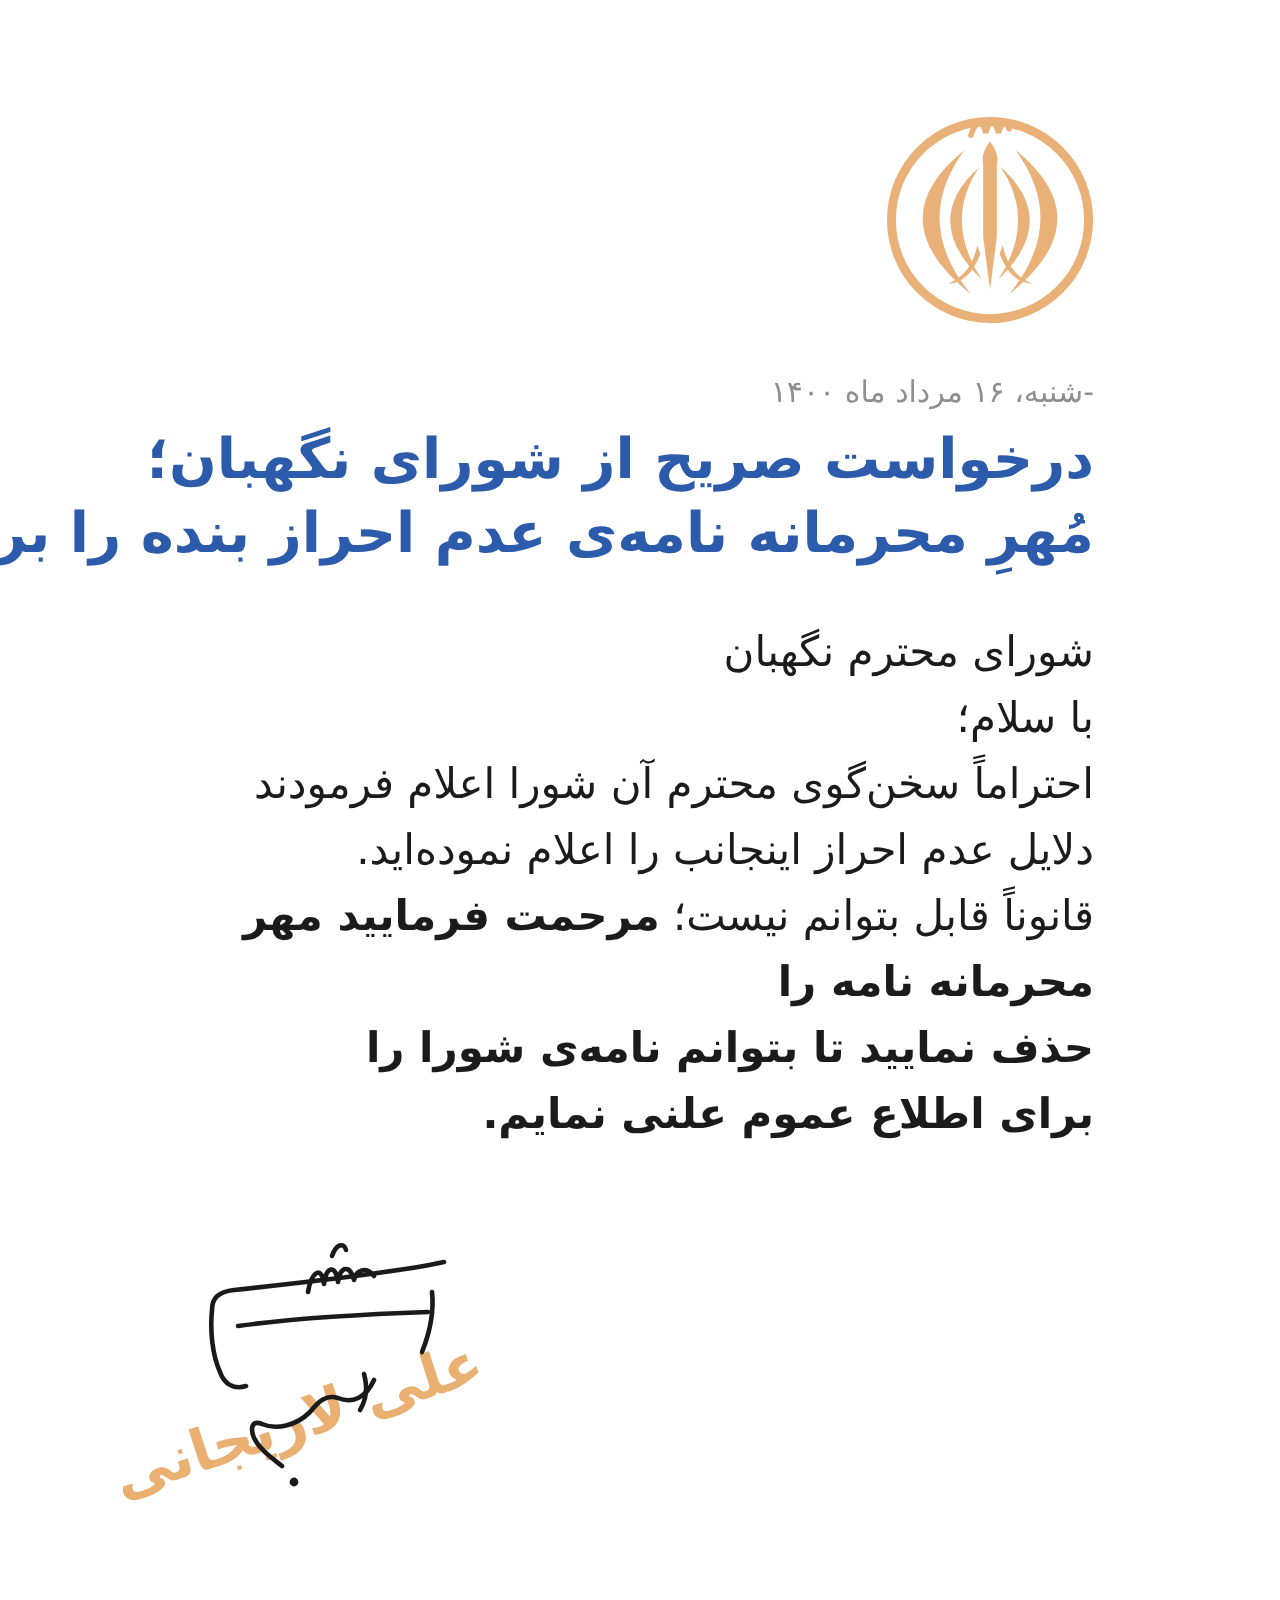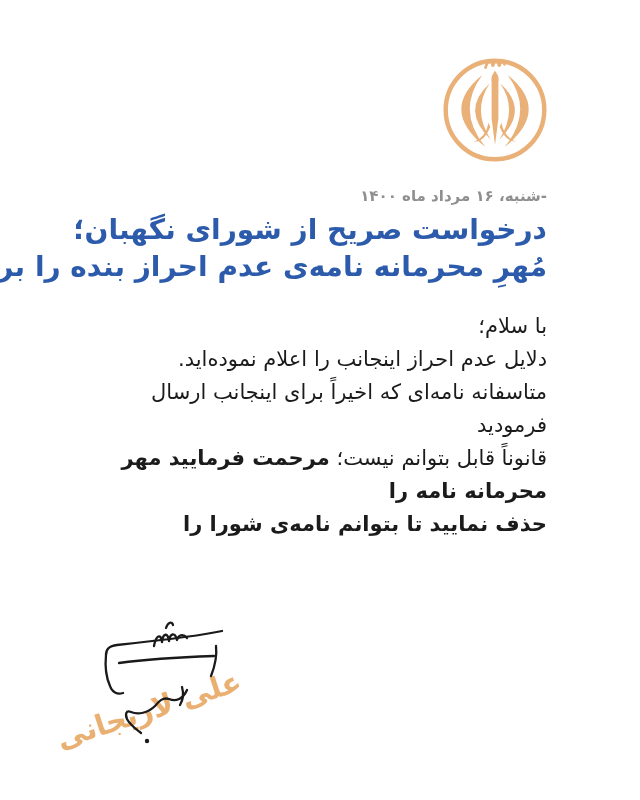--- a/index.html
+++ b/index.html
@@ -20,21 +20,20 @@
   }
   .date-line {
     position: absolute;
     right: 93px;
     top: 185px;
     direction: rtl;
     font-size: 15px;
     line-height: 22px;
     color: #8f8f8f;
     letter-spacing: 0.2px;
-    font-weight: bold;
   }
   .headline {
     position: absolute;
     right: 93px;
     top: 211px;
     direction: rtl;
     text-align: right;
     color: #2d5bac;
     font-weight: bold;
     font-size: 28px;
@@ -104,25 +103,27 @@
   </div>
 
   <div class="date-line">-شنبه، ۱۶ مرداد ماه ۱۴۰۰</div>
 
   <div class="headline">
     <div>درخواست صریح از شورای نگهبان؛</div>
     <div>مُهرِ محرمانه نامه‌ی عدم احراز بنده را بردارید!</div>
   </div>
 
   <div class="body-text">
+    <div>شورای محترم نگهبان</div>
     <div>با سلام؛</div>
+    <div>احتراماً سخن‌گوی محترم آن شورا اعلام فرمودند</div>
     <div>دلایل عدم احراز اینجانب را اعلام نموده‌اید.</div>
-    <div>متاسفانه نامه‌ای که اخیراً برای اینجانب ارسال فرمودید</div>
     <div><span>قانوناً قابل بتوانم نیست؛ </span><span class="b">مرحمت فرمایید مهر محرمانه نامه را</span></div>
     <div class="b">حذف نمایید تا بتوانم نامه‌ی شورا را</div>
+    <div class="b">برای اطلاع عموم علنی نمایم.</div>
   </div>
 
   <div class="signature">
     <div class="sig-name">علی لاریجانی</div>
     <svg class="sig-ink" viewBox="0 0 210 150">
       <g fill="none" stroke="#1a1a1a" stroke-width="2.3" stroke-linecap="round" stroke-linejoin="round">
 
         <path d="M 152 16 C 130 21 75 27 47 30 C 39 31 36 34 36 40 C 35 50 36 62 40 71 C 42 77 47 80 53 78"></path>
 
         <path d="M 84 31 C 86 20 91 18 92 27 C 93 18 98 17 99 26 C 100 18 105 17 107 25 C 108 20 113 18 117 23"></path>

